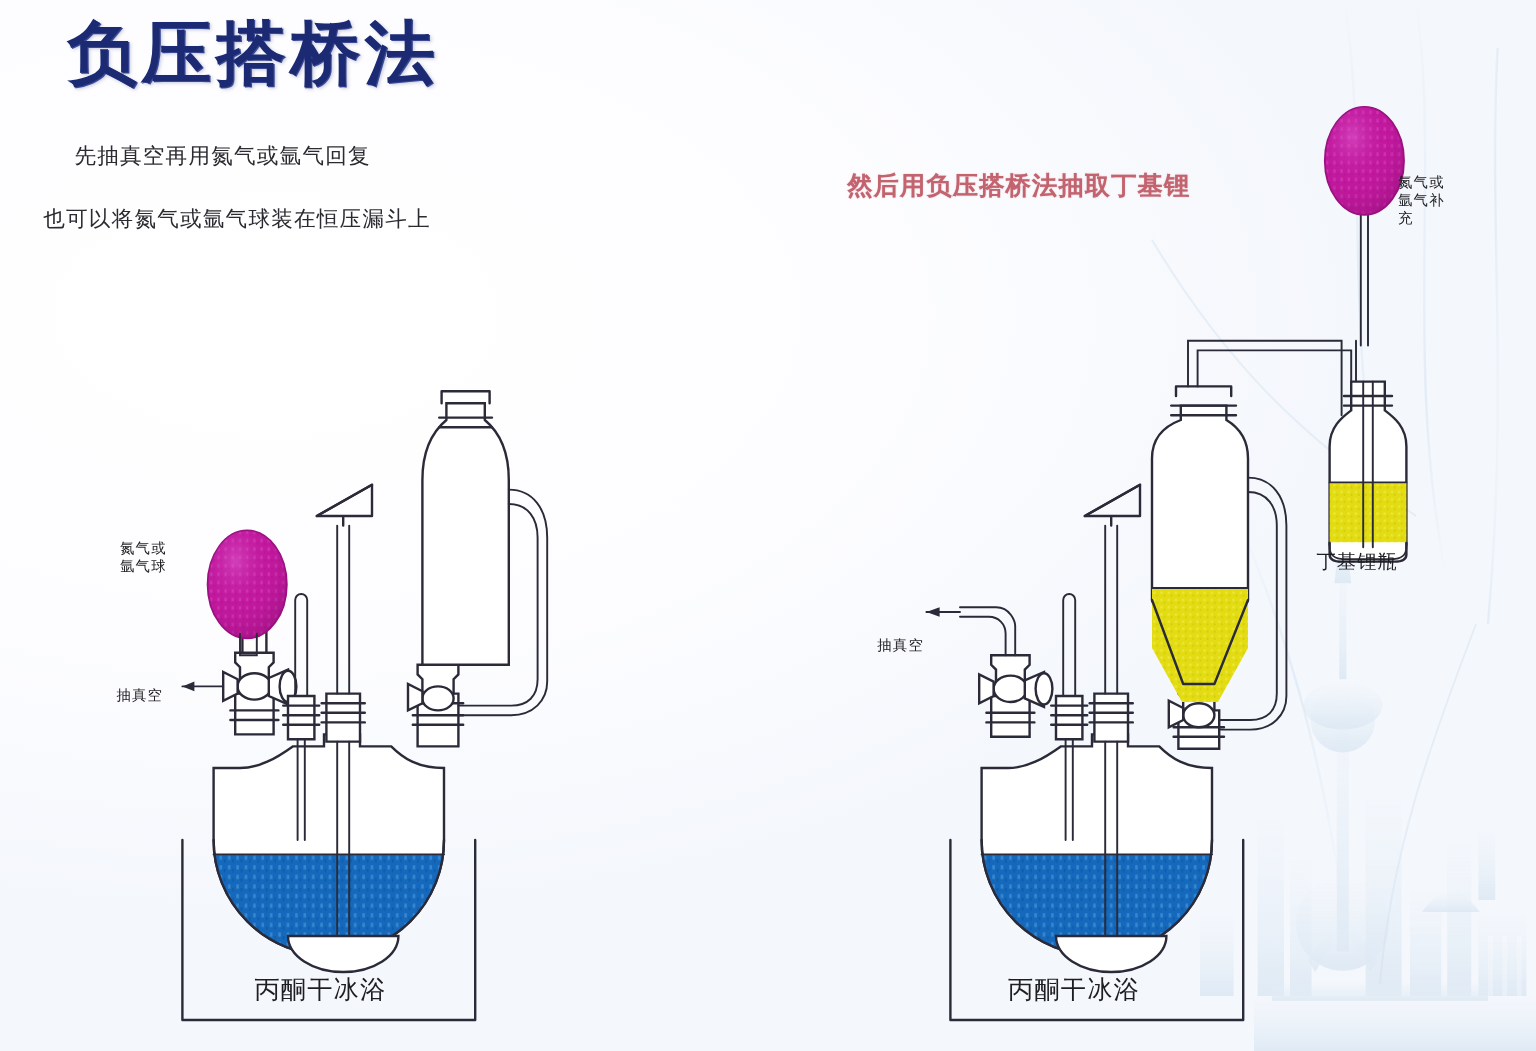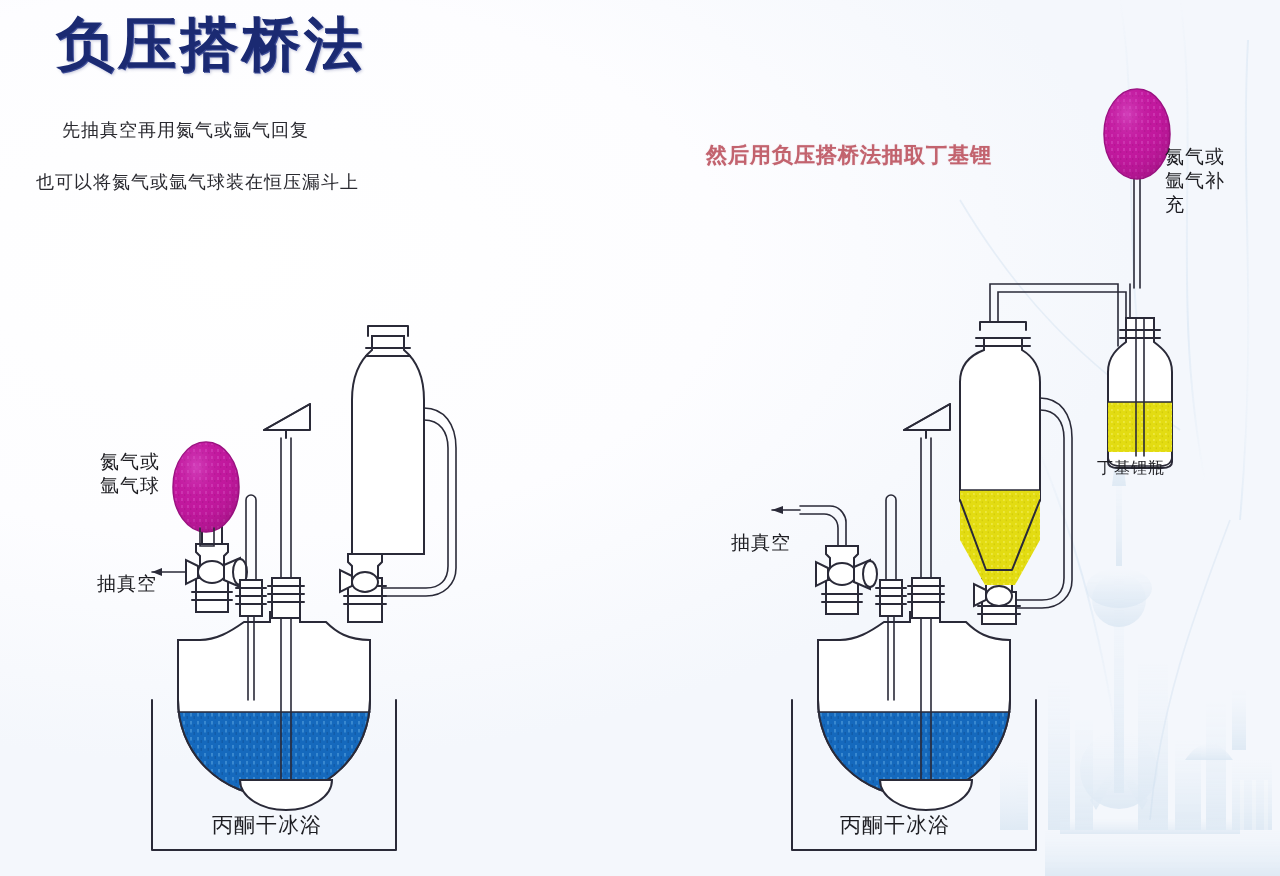--- a/index.html
+++ b/index.html
@@ -40,21 +40,21 @@
   .redline{
     position:absolute;left:706px;top:118px;
     font-family:"DejaVu Serif","Liberation Serif",serif;
     font-size:21px;font-weight:700;color:#c2636e;letter-spacing:1px;white-space:nowrap;
     text-shadow:0 0 1px rgba(190,70,90,.5);
     margin-top:23px;
   }
   .lbl{
     position:absolute;
     font-family:"DejaVu Serif","Liberation Serif",serif;
-    font-size:19px;color:#1d1d22;letter-spacing:1px;
+    font-size:12px;color:#1d1d22;letter-spacing:1px;
     line-height:1.25;white-space:pre-line;
   }
   .lbl-gas-left{left:100px;top:450px;text-align:left;}
   .lbl-vac-left{left:97px;top:572px;}
   .lbl-bath-left{left:212px;top:812px;font-size:21px;}
   .lbl-gas-right{left:1165px;top:145px;width:70px;}
   .lbl-vac-right{left:731px;top:531px;}
   .lbl-bottle{left:1097px;top:458px;font-size:16px;}
   .lbl-bath-right{left:840px;top:812px;font-size:21px;}
 

